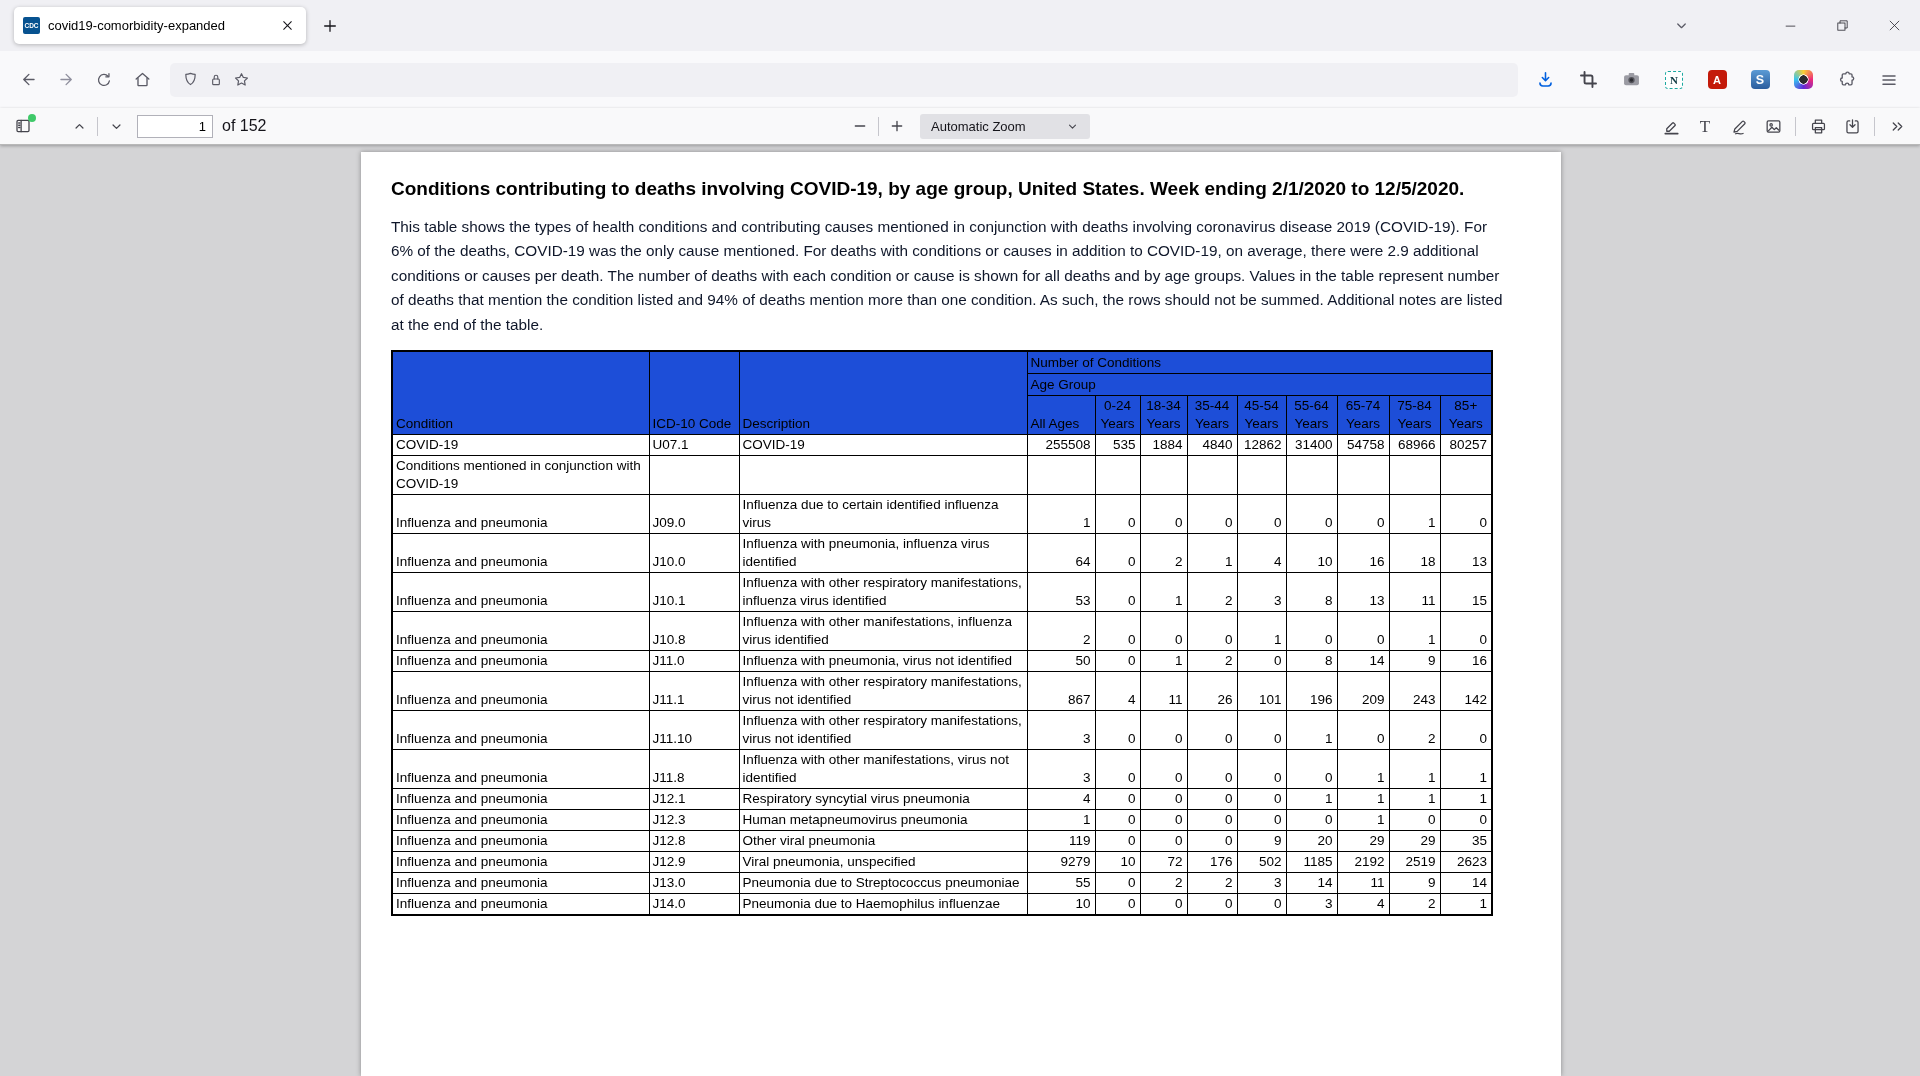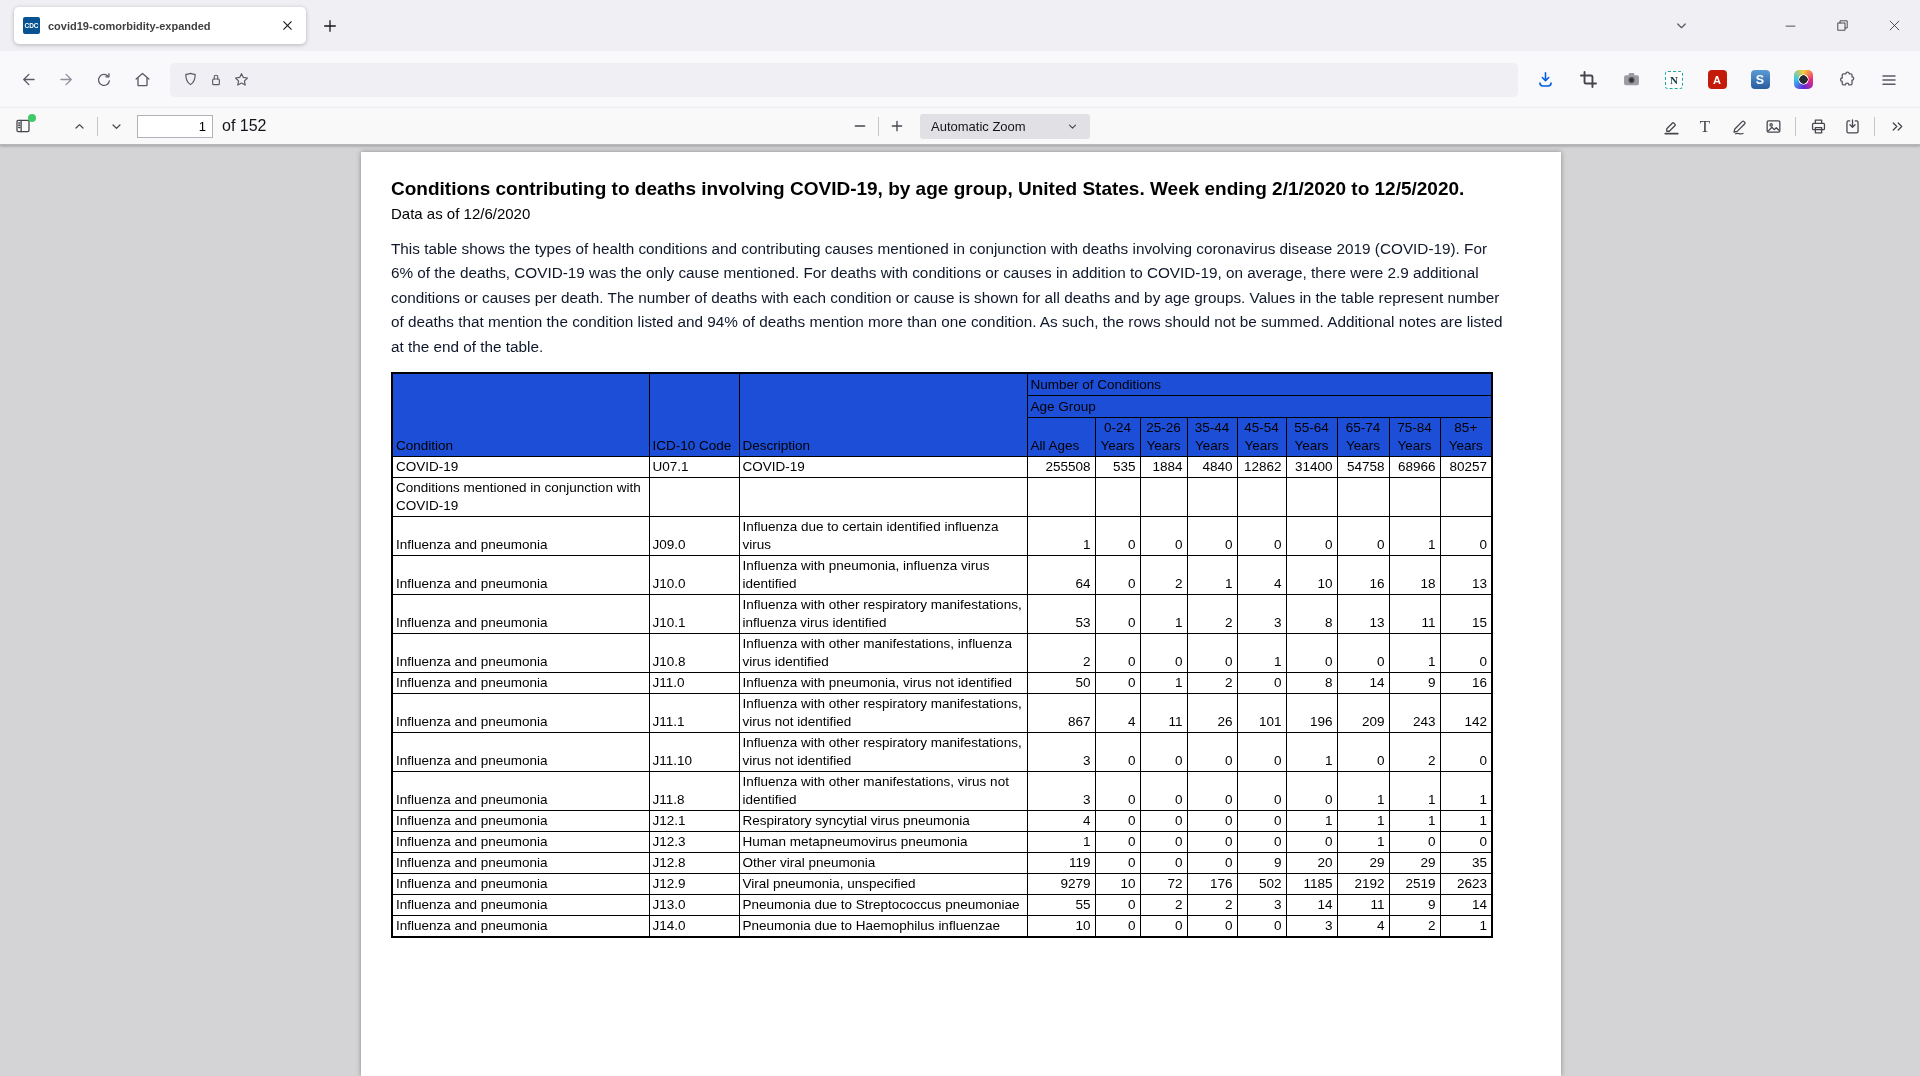--- a/index.html
+++ b/index.html
@@ -8,23 +8,23 @@
   svg{display:block;}
   .ico{stroke:#5b5b66;fill:none;stroke-width:1.7;stroke-linecap:round;stroke-linejoin:round;}
   .win-ico{stroke:#2b2a33;fill:none;stroke-width:1.3;stroke-linecap:round;}
 
   
   .tabstrip{height:51px;background:#f0f0f4;display:flex;align-items:center;position:relative;}
   .tab{margin-left:14px;width:274px;height:37px;background:#fff;border-radius:5px;
        box-shadow:0 1px 4px rgba(0,0,0,.25);display:flex;align-items:center;padding:0 9px;gap:8px;}
   .favicon{width:17px;height:17px;flex:0 0 17px;background:#075290;color:#fff;font-size:6.5px;
        font-weight:bold;display:flex;align-items:center;justify-content:center;border-radius:2px;}
-  .tab-title{flex:1;font-size:11px;color:#404040;white-space:nowrap;overflow:hidden;
+  .tab-title{flex:1;font-size:13px;color:#000000;white-space:nowrap;overflow:hidden;
        -webkit-mask-image:linear-gradient(to right,#000 82%,transparent);
-       mask-image:linear-gradient(to right,#000 82%,transparent);font-weight:bold;}
+       mask-image:linear-gradient(to right,#000 82%,transparent);}
   .iconbtn{display:flex;align-items:center;justify-content:center;border-radius:4px;background:transparent;border:none;padding:0;}
   .tab-close{width:20px;height:20px;}
   .newtab{width:32px;height:32px;margin-left:8px;}
   .win-controls{margin-left:auto;display:flex;align-items:center;height:100%;}
   .winbtn{width:52px;height:100%;display:flex;align-items:center;justify-content:center;}
   .tablist-btn{width:34px;height:34px;margin-right:66px;}
 
   
   .navbar{height:57px;background:#f9f9fb;display:flex;align-items:center;padding:0 10px;gap:2px;}
   .nav-btn{width:36px;height:34px;display:flex;align-items:center;justify-content:center;border-radius:4px;}
@@ -292,21 +292,20 @@
       <svg width="17" height="17" viewBox="0 0 24 24" class="ico" style="stroke:#45454d;stroke-width:1.8">
           <path d="M6 7l5 5-5 5M13 7l5 5-5 5"></path>
         </svg>
     </span>
   </div>
 </div>
 
 <div class="content">
   <div class="pdf-page">
     <div class="doc-title">Conditions contributing to deaths involving COVID-19, by age group, United States. Week ending 2/1/2020 to 12/5/2020.</div>
-    <div class="doc-line">Data as of 12/6/2020</div>
     <div class="doc-para">This table shows the types of health conditions and contributing causes mentioned in conjunction with deaths involving coronavirus disease 2019 (COVID-19). For 6% of the deaths, COVID-19 was the only cause mentioned. For deaths with conditions or causes in addition to COVID-19, on average, there were 2.9 additional conditions or causes per death. The number of deaths with each condition or cause is shown for all deaths and by age groups. Values in the table represent number of deaths that mention the condition listed and 94% of deaths mention more than one condition.  As such, the rows should not be summed.  Additional notes are listed at the end of the table.</div>
 
     <table class="data-table">
       <colgroup>
         <col style="width:257px">
           <col style="width:90px">
           <col style="width:288px">
         <col style="width:68px">
           <col style="width:45px">
           <col style="width:47px">
@@ -327,21 +326,21 @@
         <tr>
           <th colspan="9">Age Group</th>
         </tr>
         <tr>
           <th>All Ages</th>
           <th class="agec">
               <div>0-24</div>
               <div>Years</div>
             </th>
           <th class="agec">
-              <div>25-26</div>
+              <div>18-34</div>
               <div>Years</div>
             </th>
           <th class="agec">
               <div>35-44</div>
               <div>Years</div>
             </th>
           <th class="agec">
               <div>45-54</div>
               <div>Years</div>
             </th>

